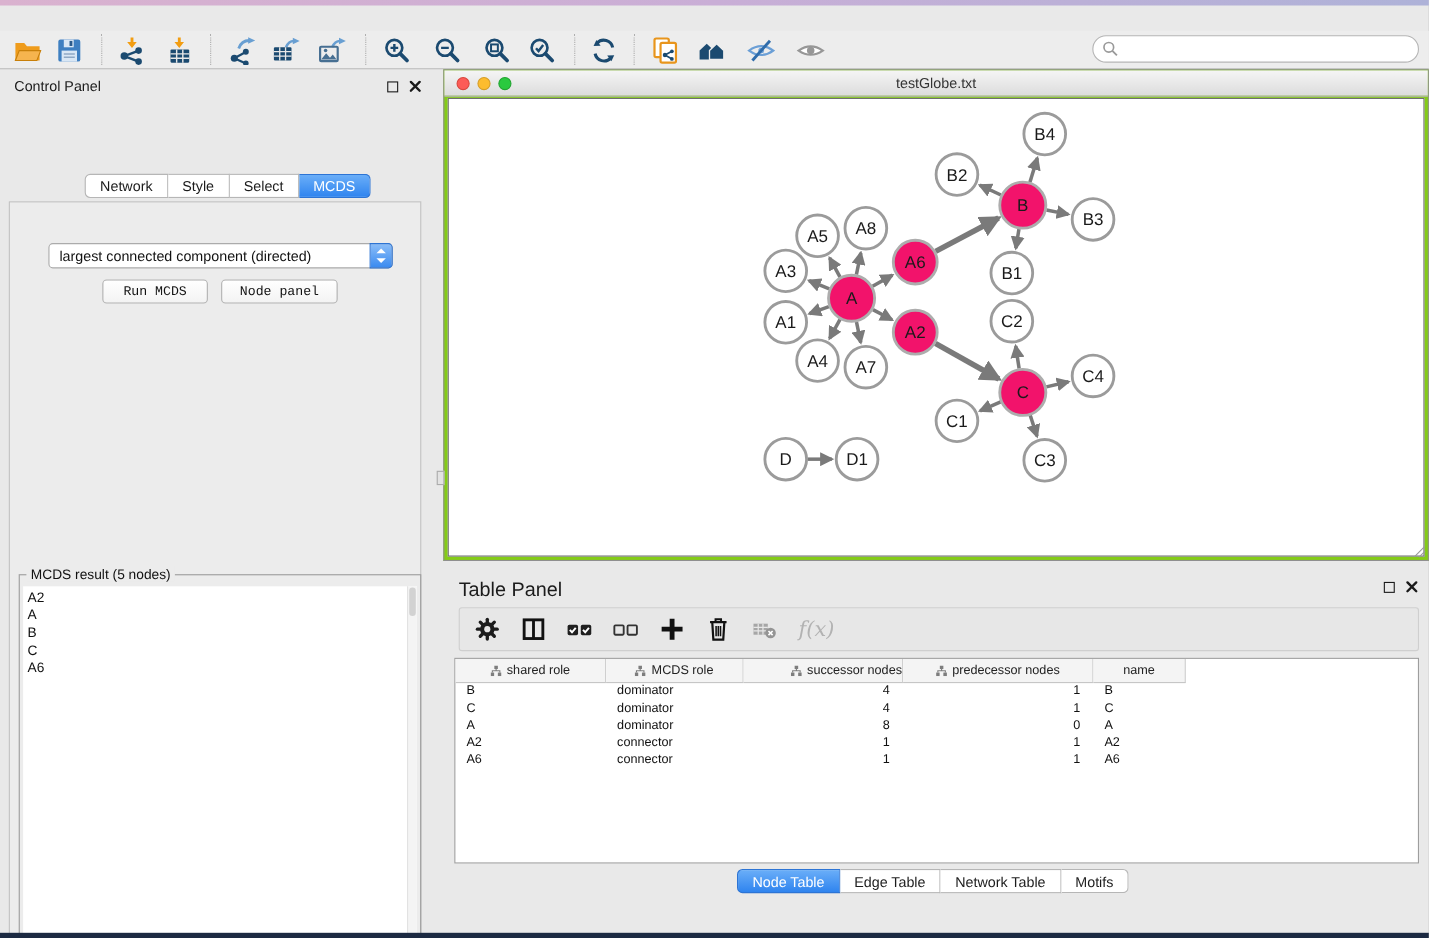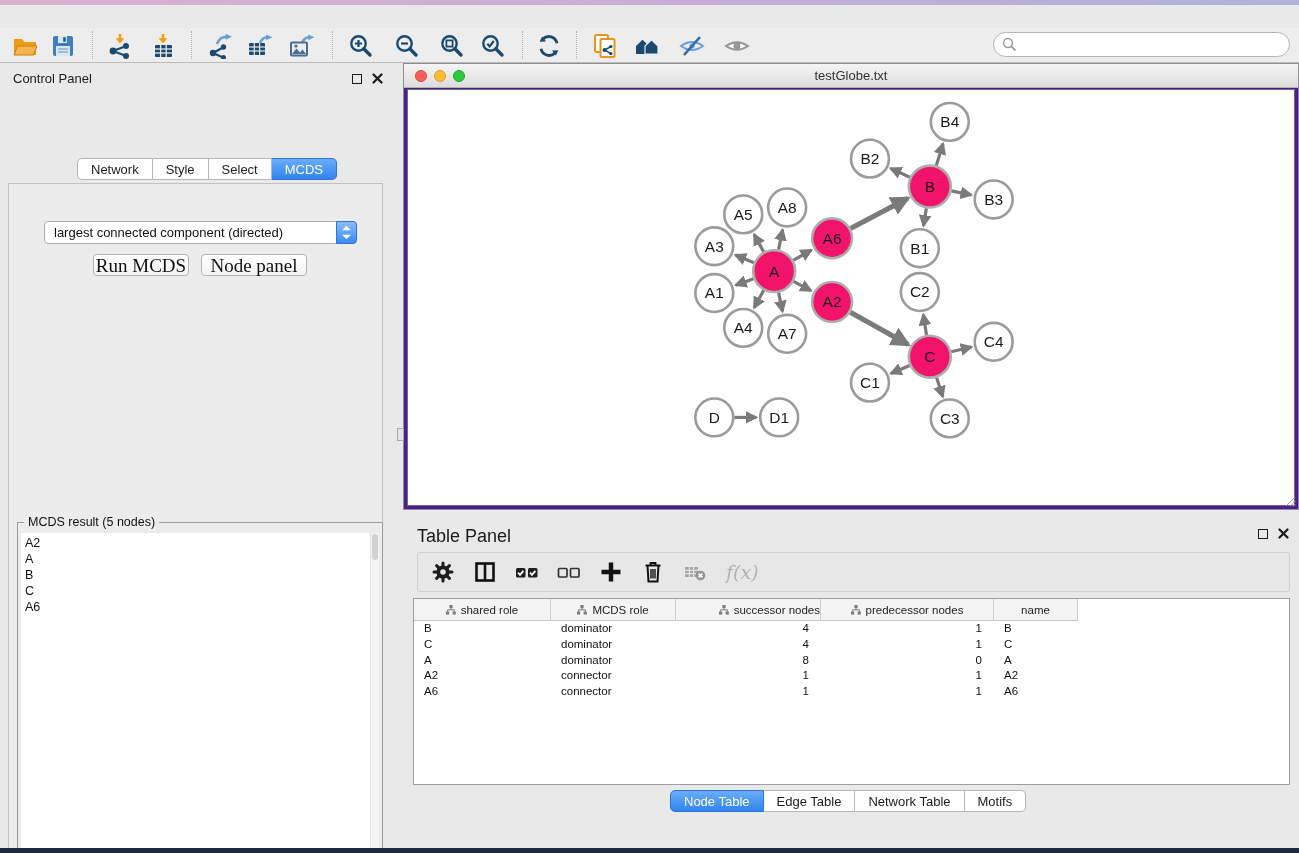--- a/index.html
+++ b/index.html
@@ -50,33 +50,33 @@
   .seg:last-child{border-radius:0 5px 5px 0}
   .seg.active{background:linear-gradient(#6aaef8,#2f84ef);border-color:#2d74d4;color:#fff}
   .cp-box{position:absolute;left:8px;top:120px;width:375px;height:683px;background:#ececec;border:1px solid #c2c2c2}
   .opt-label{position:absolute;left:0;width:100%;top:15px;text-align:center;font-size:13px;color:#111}
   .dropdown{position:absolute;left:35px;top:37px;width:313px;height:23px;background:#fff;
     border:1px solid #ababab;border-radius:4px;font-size:13px;line-height:21px;padding-left:9px;color:#111;cursor:pointer}
   .dd-stepper{position:absolute;right:-1px;top:-1px;width:21px;height:23px;border-radius:0 4px 4px 0;
     background:linear-gradient(#8abdf8,#3b8bf0);border:1px solid #2d74d4}
   .dd-stepper svg{width:19px;height:21px;display:block}
   .btn{position:absolute;height:22px;background:linear-gradient(#ffffff,#f3f3f3);
-    border:1px solid #b3b3b3;border-radius:4px;font-size:19px;color:#111;font-family:Liberation Serif, serif;cursor:pointer}
+    border:1px solid #b3b3b3;border-radius:4px;font-size:12px;color:#111;font-family:Liberation Mono, monospace;cursor:pointer}
   .btn.run{left:84px;top:70px;width:96px}
   .btn.closep{left:192px;top:70px;width:106px}
   .result-group{position:absolute;left:8px;top:338px;width:366px;height:340px;border:1px solid #9c9c9c}
   .result-legend{position:absolute;left:6px;top:-8px;background:#ececec;padding:0 4px;font-size:12.5px;color:#111}
   .result-list{position:absolute;left:3px;top:10px;right:3px;bottom:3px;background:#fff;overflow:hidden}
   .result-list ul{list-style:none;font-size:12.5px;color:#111;padding-top:2px}
   .result-list li{height:16px;line-height:16px;padding-left:4px;cursor:default}
   .result-scroll{position:absolute;right:3px;top:10px;bottom:3px;width:9px;background:#f4f4f4;border-left:1px solid #e2e2e2}
   .result-scroll .thumb{position:absolute;left:1px;top:1px;width:6px;height:26px;background:#d2d2d2;border-radius:3px}
 
   
-  .network-window{position:absolute;left:403px;top:63px;width:896px;height:447px;background:#4c1d95;border:1px solid #8f8f8f}
+  .network-window{position:absolute;left:403px;top:63px;width:896px;height:447px;background:#84cc16;border:1px solid #8f8f8f}
   .nw-titlebar{position:absolute;left:0;top:0;right:0;height:24px;
     background:linear-gradient(#f5f5f5,#dcdcdc);border-bottom:1px solid #b3b3b3}
   .nw-titlebar .lights{left:11px;top:6px;gap:7px}
   .nw-title{position:absolute;inset:0;line-height:23px;text-align:center;font-size:13px;color:#333}
   .nw-canvas{position:absolute;left:3px;top:25px;right:3px;bottom:3px;background:#fff;border:1px solid #6e6e6e}
   .nw-canvas svg{width:100%;height:100%;display:block}
   .nw-grip{position:absolute;right:1px;bottom:1px;width:13px;height:13px}
   .splitter-handle{position:absolute;left:397px;top:428px;width:7px;height:13px;background:#e3e3e3;border:1px solid #ababab}
 
   

